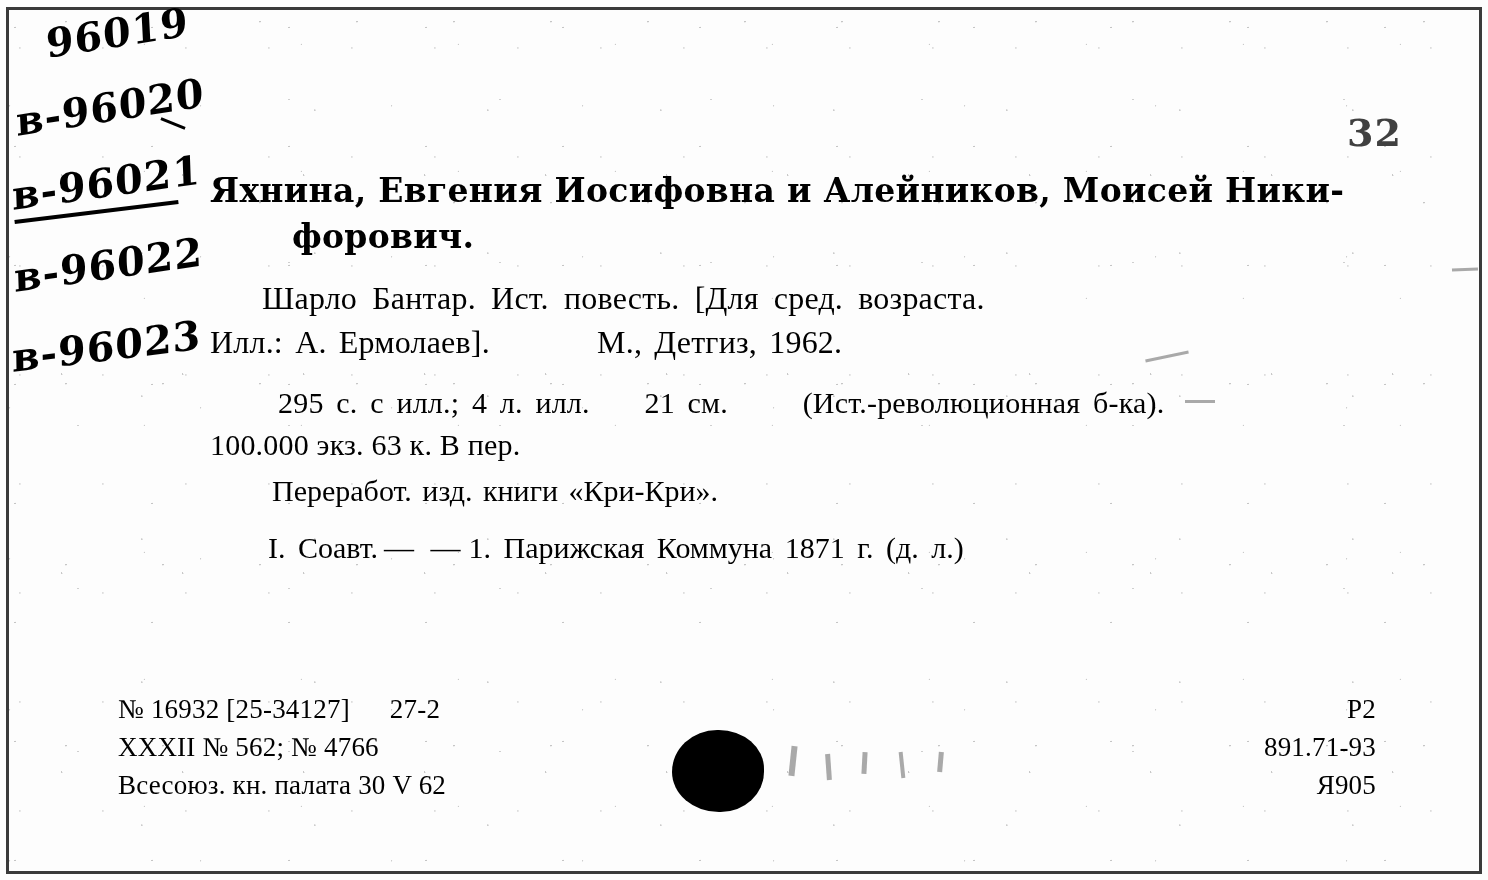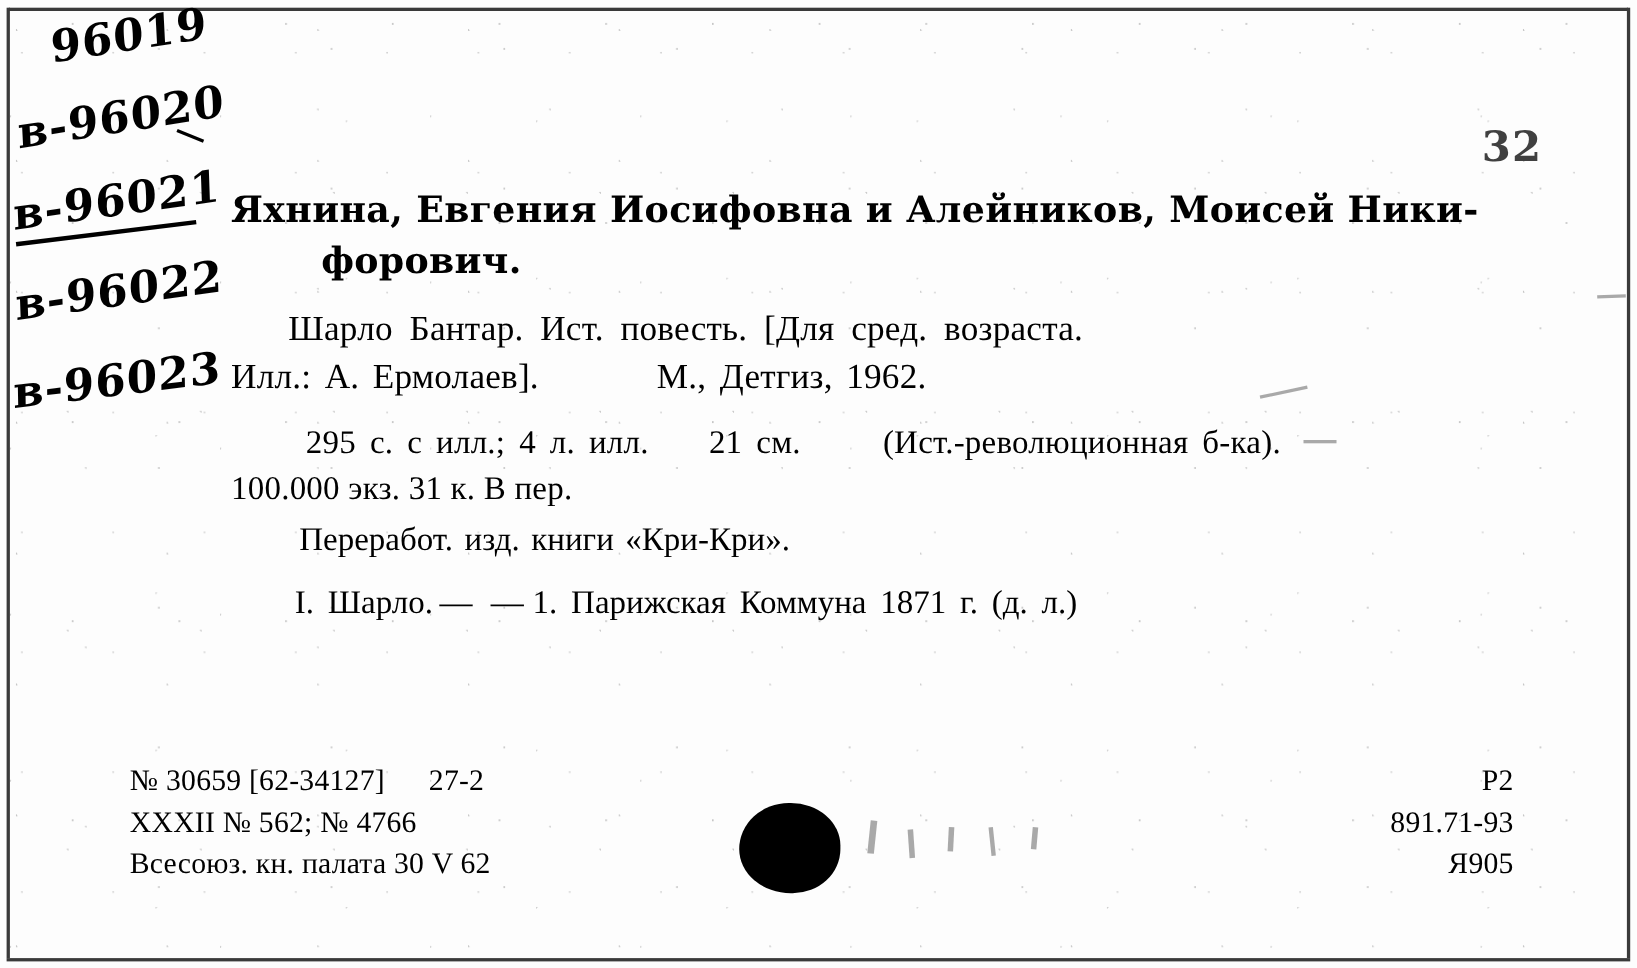--- a/index.html
+++ b/index.html
@@ -275,32 +275,32 @@
       <span>Илл.: А. Ермолаев].</span>
       <span class="imprint">М., Детгиз, 1962.</span>
     </div>
 
     <div class="phys-line a">
       <span>295 с. с илл.; 4 л. илл.</span>
       <span class="gap1">21 см.</span>
       <span class="gap2">(Ист.-революционная б-ка).</span>
     </div>
 
-    <div class="phys-line b">100.000 экз. 31 к. В пер.</div>
+    <div class="phys-line b">100.000 экз. 63 к. В пер.</div>
 
     <div class="note-line">Переработ. изд. книги «Кри-Кри».</div>
   </div>
 
   <div id="tracings">
-    <span>I. Шарло.</span><span class="dash">— —</span><span>1. Парижская Коммуна 1871 г.  (д. л.)</span>
+    <span>I. Соавт.</span><span class="dash">— —</span><span>1. Парижская Коммуна 1871 г.  (д. л.)</span>
   </div>
 
   <div id="footer-left">
     <div>
-      <span>№ 30659 [62-34127]</span><span class="spaced">27-2</span>
+      <span>№ 16932 [25-34127]</span><span class="spaced">27-2</span>
     </div>
     <div>XXXII № 562; № 4766</div>
     <div>Всесоюз. кн. палата 30 V 62</div>
   </div>
 
   <div id="footer-right">
     <div>Р2</div>
     <div>891.71-93</div>
     <div>Я905</div>
   </div>

